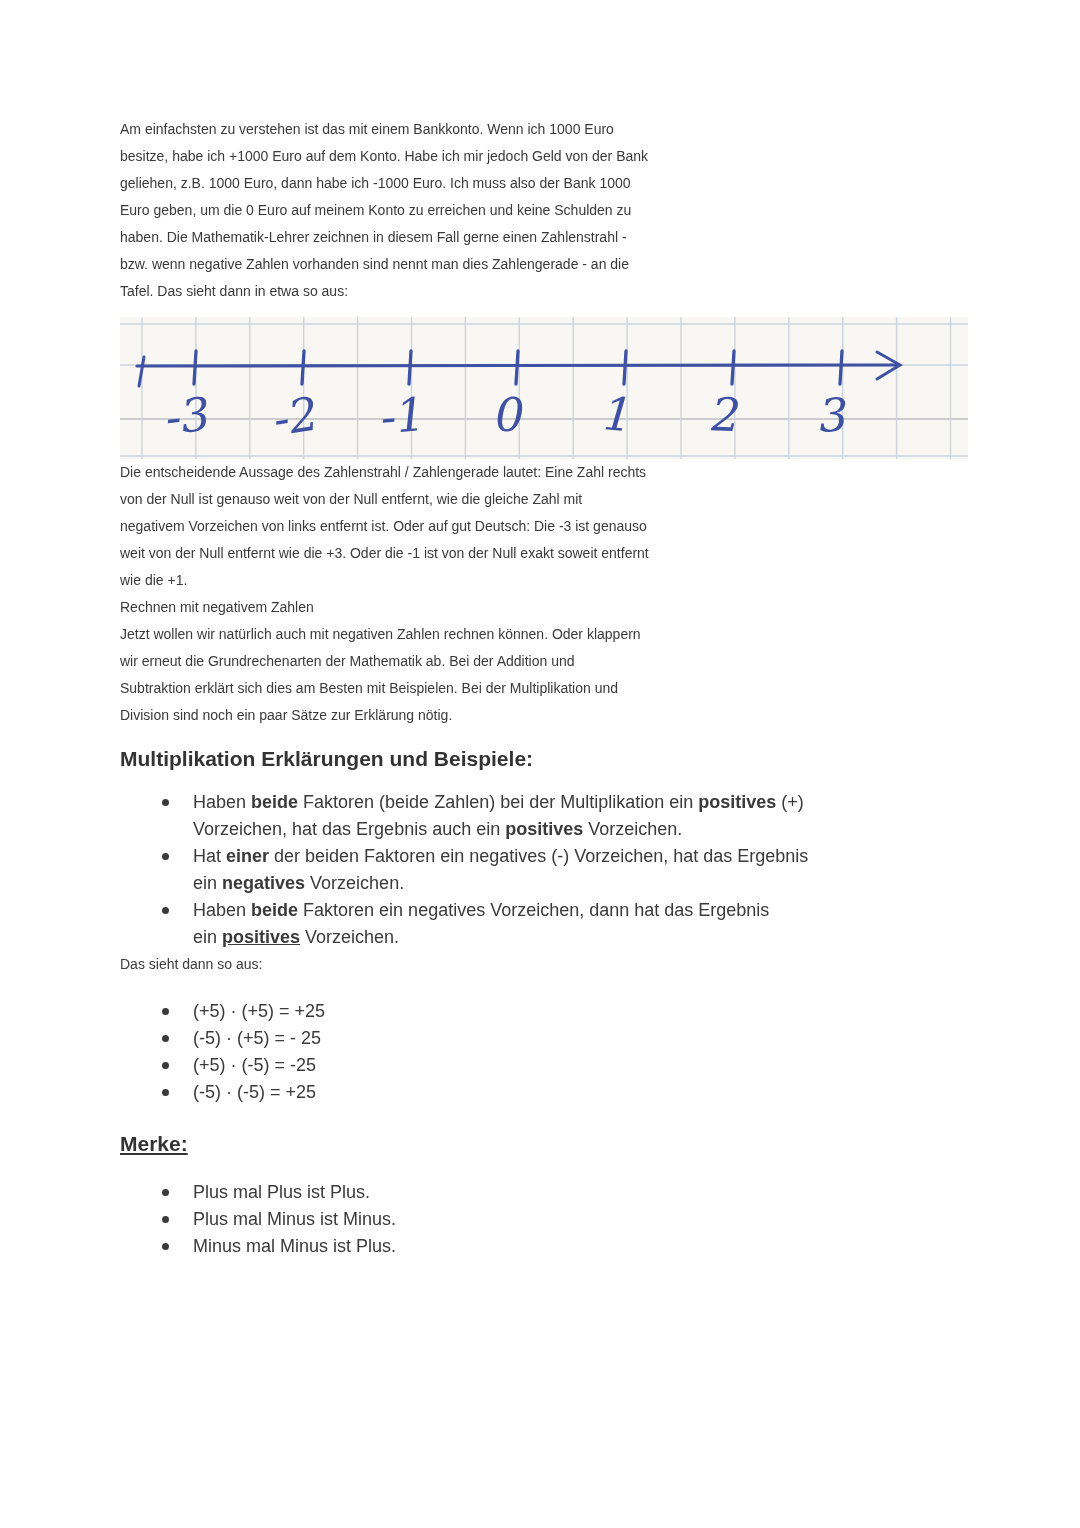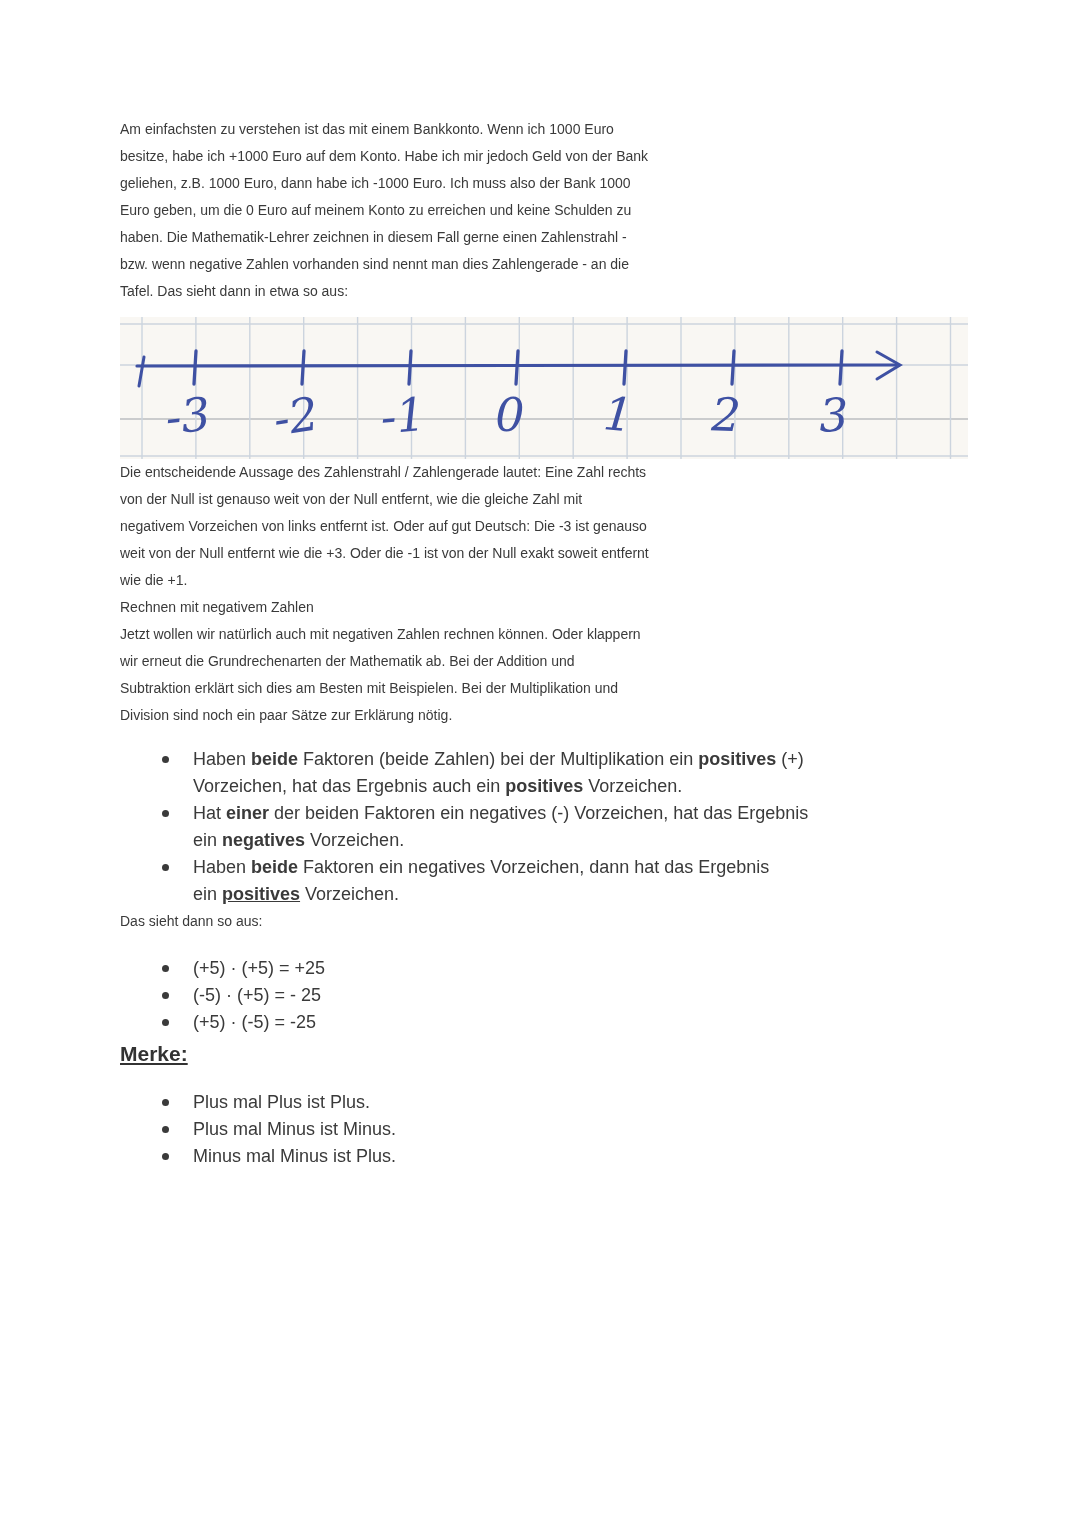--- a/index.html
+++ b/index.html
@@ -15,21 +15,21 @@
   .doc-title .t-line{font-size:28px;line-height:38px;font-weight:bold;}
 
   p.body{font-size:14px;line-height:27px;margin:0;white-space:pre-line;}
   .mt-p1{margin-top:36px;}
   .mt-p2{margin-top:19px;}
   .mt-sec{margin-top:23px;}
   .mt-p3{margin-top:23px;}
 
   .mult-heading{font-size:21px;line-height:27px;font-weight:bold;margin:16px 0 0 0;color:#333;}
   .examples-intro{margin-top:42px;}
-  .merke-heading{font-size:21px;line-height:27px;font-weight:bold;text-decoration:underline;margin:4px 0 0 0;color:#333;}
+  .merke-heading{font-size:21px;line-height:27px;font-weight:bold;text-decoration:underline;margin:24px 0 0 0;color:#333;}
 
   ul.blist{list-style:none;margin:0;padding:0;}
   ul.blist.mt-bul{margin-top:17px;}
   ul.blist.mt-eq{margin-top:20px;}
   ul.blist.mt-merke{margin-top:22px;}
   ul.blist li{display:flex;align-items:flex-start;font-size:18px;line-height:27px;}
   .dot{width:7px;height:7px;border-radius:50%;background:#3a3a3a;margin:10px 0 0 42px;flex:none;}
   .li-text{white-space:pre-line;margin-left:24px;}
   .b{font-weight:bold;}
   .u{text-decoration:underline;}
@@ -118,20 +118,21 @@
 weit von der Null entfernt wie die +3. Oder die -1 ist von der Null exakt soweit entfernt
 wie die +1.</p>
 
   <p class="body mt-sec">Rechnen mit negativem Zahlen</p>
 
   <p class="body mt-p3">Jetzt wollen wir natürlich auch mit negativen Zahlen rechnen können. Oder klappern
 wir erneut die Grundrechenarten der Mathematik ab. Bei der Addition und
 Subtraktion erklärt sich dies am Besten mit Beispielen. Bei der Multiplikation und
 Division sind noch ein paar Sätze zur Erklärung nötig.</p>
 
+  <p class="mult-heading">Multiplikation Erklärungen und Beispiele:</p>
 
   <ul class="blist mt-bul">
       <li>
       <span class="dot"></span>
       <span class="li-text"><span>Haben </span><span class="b">beide</span><span> Faktoren (beide Zahlen) bei der Multiplikation ein </span><span class="b">positives</span><span> (+)
 Vorzeichen, hat das Ergebnis auch ein </span><span class="b">positives</span><span> Vorzeichen.</span></span>
     </li>
       <li>
       <span class="dot"></span>
       <span class="li-text"><span>Hat </span><span class="b">einer</span><span> der beiden Faktoren ein negatives (-) Vorzeichen, hat das Ergebnis
@@ -152,20 +153,24 @@
       <span class="li-text">(+5) · (+5) = +25</span>
     </li>
       <li>
       <span class="dot"></span>
       <span class="li-text">(-5) · (+5) = - 25</span>
     </li>
       <li>
       <span class="dot"></span>
       <span class="li-text">(+5) · (-5) = -25</span>
     </li>
+      <li>
+      <span class="dot"></span>
+      <span class="li-text">(-5) · (-5) = +25</span>
+    </li>
     </ul>
 
   <p class="merke-heading">Merke:</p>
 
   <ul class="blist mt-merke">
       <li>
       <span class="dot"></span>
       <span class="li-text">Plus mal Plus ist Plus.</span>
     </li>
       <li>

